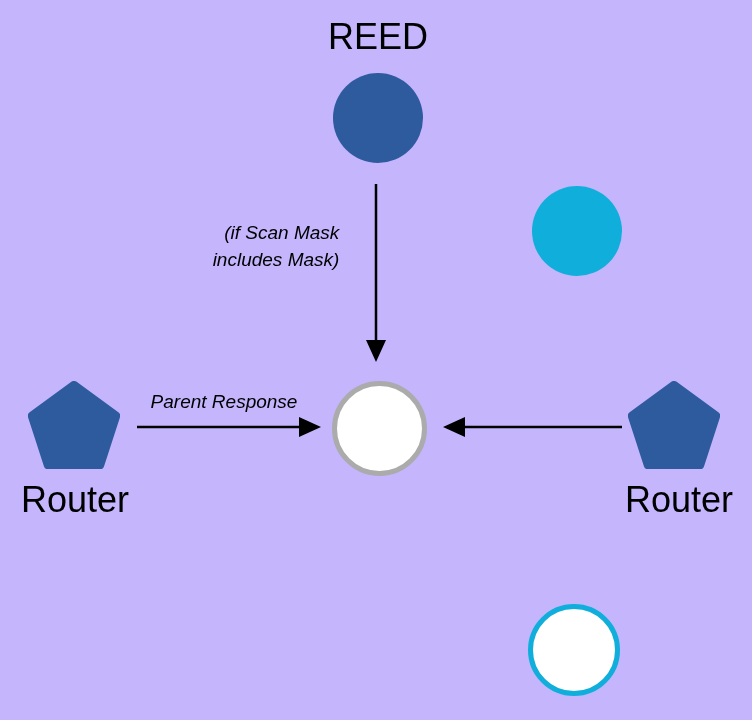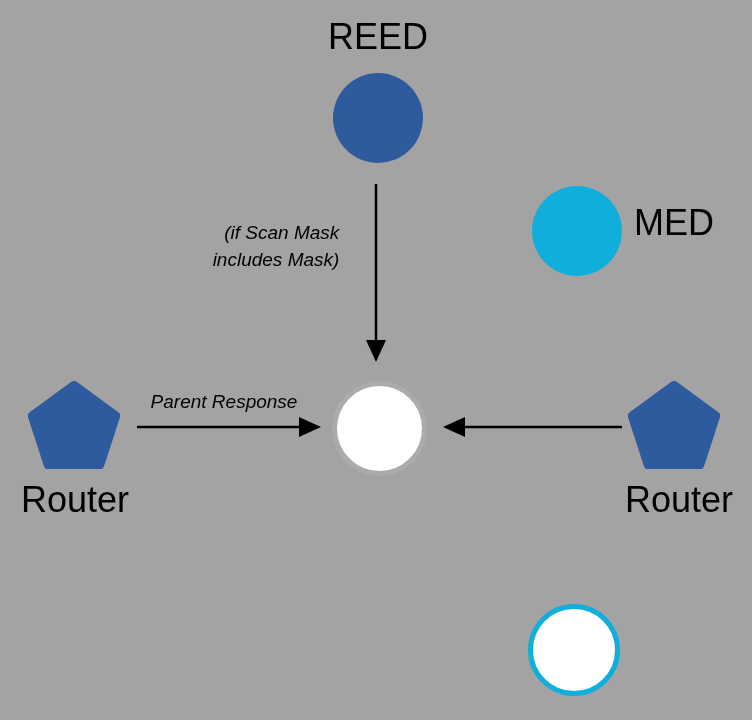--- a/index.html
+++ b/index.html
@@ -3,21 +3,21 @@
 <meta charset="utf-8">
 <style>
   * { margin: 0; padding: 0; box-sizing: border-box; }
   html, body { background: #ffffff; }
   body { font-family: "Liberation Sans", sans-serif; }
 
   .canvas {
     position: relative;
     width: 752px;
     height: 720px;
-    background: #a3a3a3;
+    background: #c4b5fd;
     overflow: hidden;
   }
 
   .node-label {
     position: absolute;
     transform: translateX(-50%);
     font-size: 36px;
     line-height: 36px;
     color: #000;
     white-space: nowrap;
@@ -85,21 +85,20 @@
 </style>
 </head>
 <body>
 
 <div class="canvas">
 
   <div class="node-label" style="left:378px; top:19px;">REED</div>
   <div class="circle reed"></div>
 
   <div class="circle med"></div>
-  <div class="side-label" style="left:634px; top:205px;">MED</div>
 
   <div class="caption" style="left:276px; top:219px;">
     <div>(if Scan Mask</div>
     <div>includes Mask)</div>
   </div>
 
   <div class="caption parent-response" style="left:224px; top:392px;">Parent Response</div>
 
   <div class="circle parent"></div>
 

